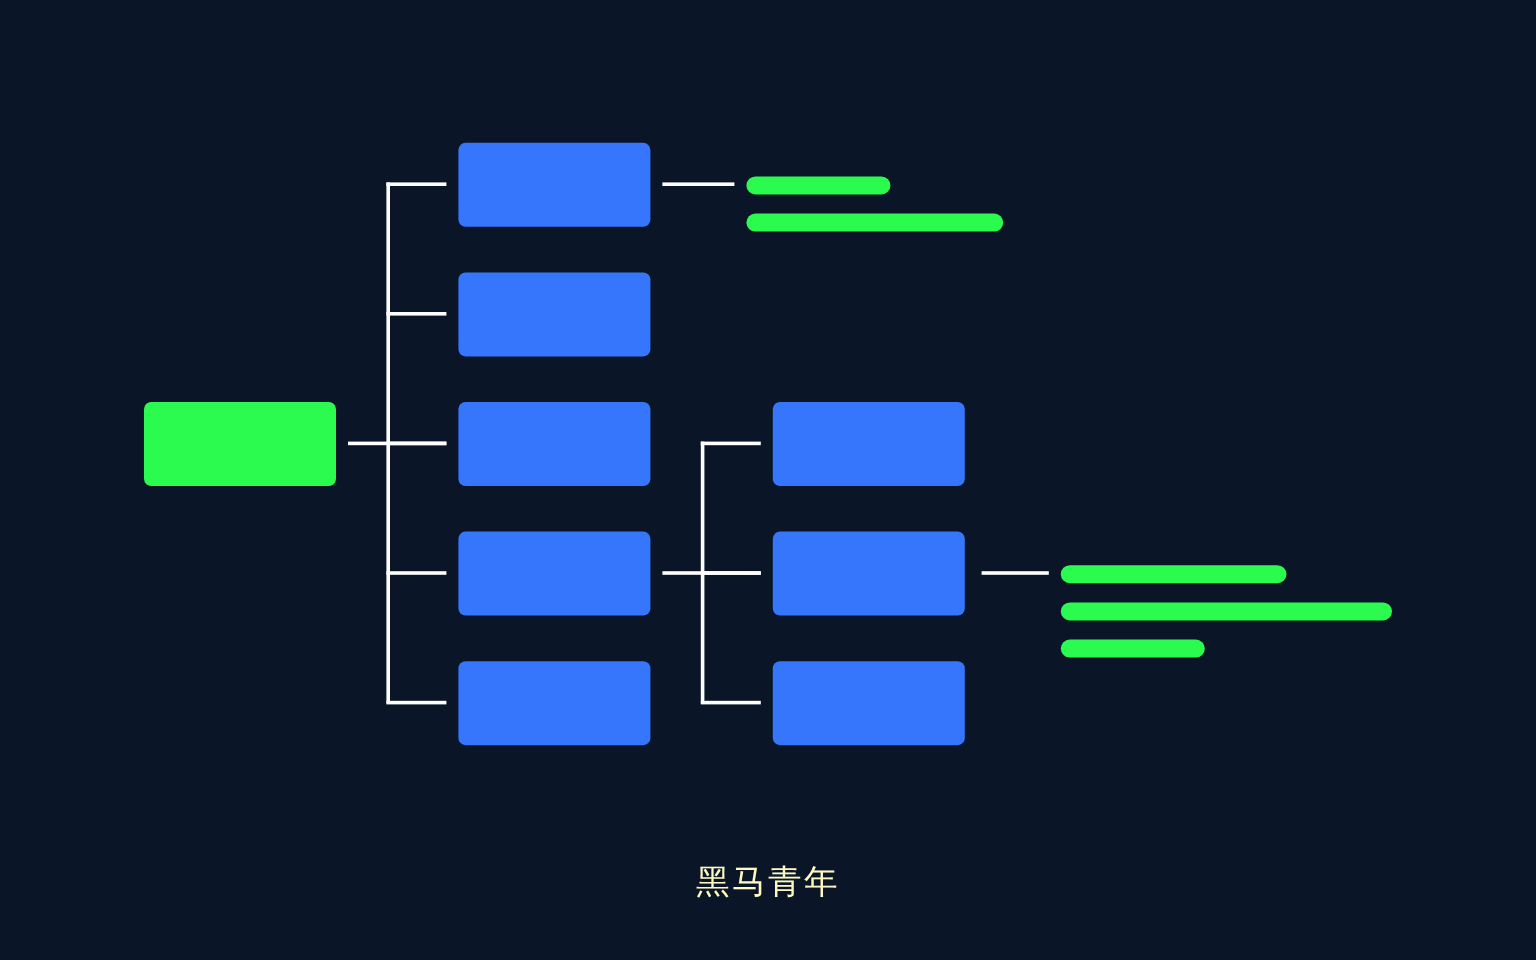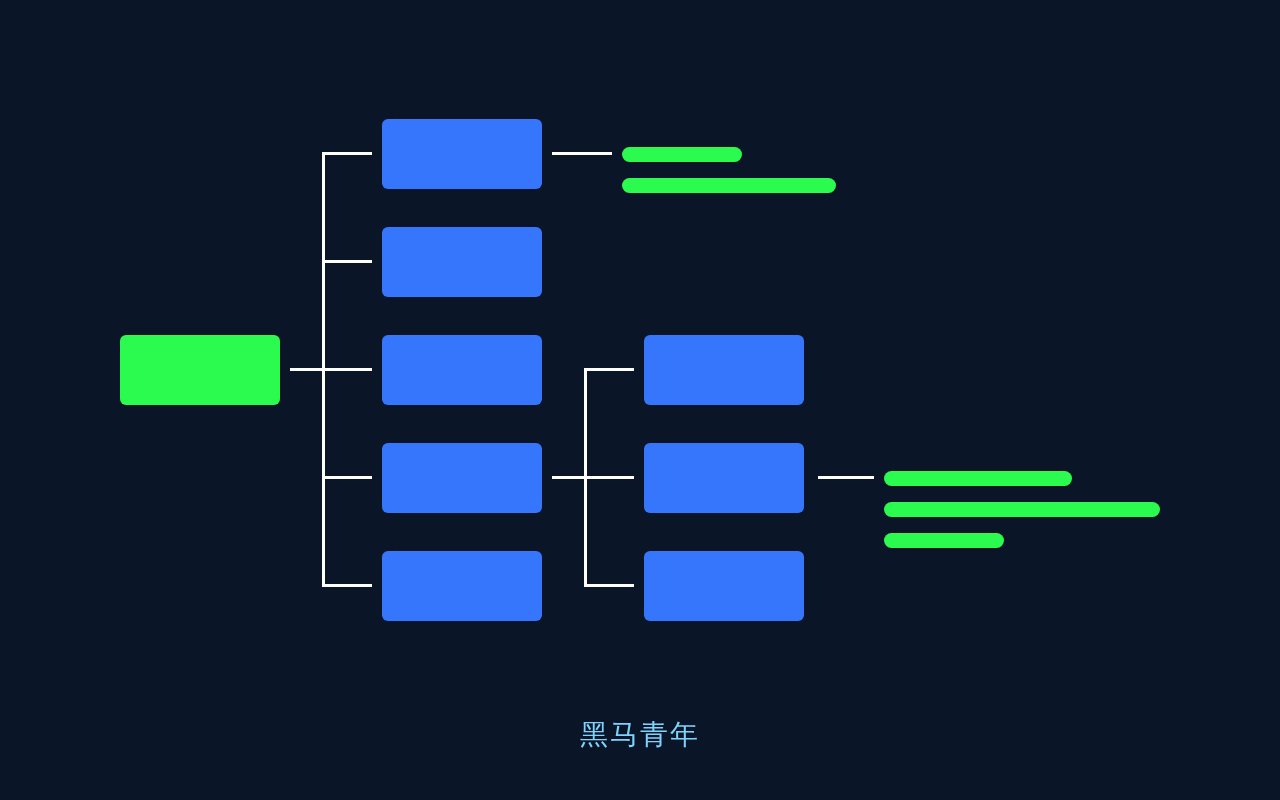--- a/index.html
+++ b/index.html
@@ -51,21 +51,21 @@
   .conn.h { height: 3px; }
   .conn.v { width: 3px; }
 
   
   #watermark {
     position: absolute;
     left: 0;
     top: 716px;
     width: 1280px;
     text-align: center;
-    color: #7dd3fc;
+    color: #fef9c3;
     font-size: 28px;
     letter-spacing: 2px;
     font-family: "DejaVu Sans", sans-serif;
     user-select: none;
   }
 </style>
 </head>
 <body>
 
 <div id="canvas">

